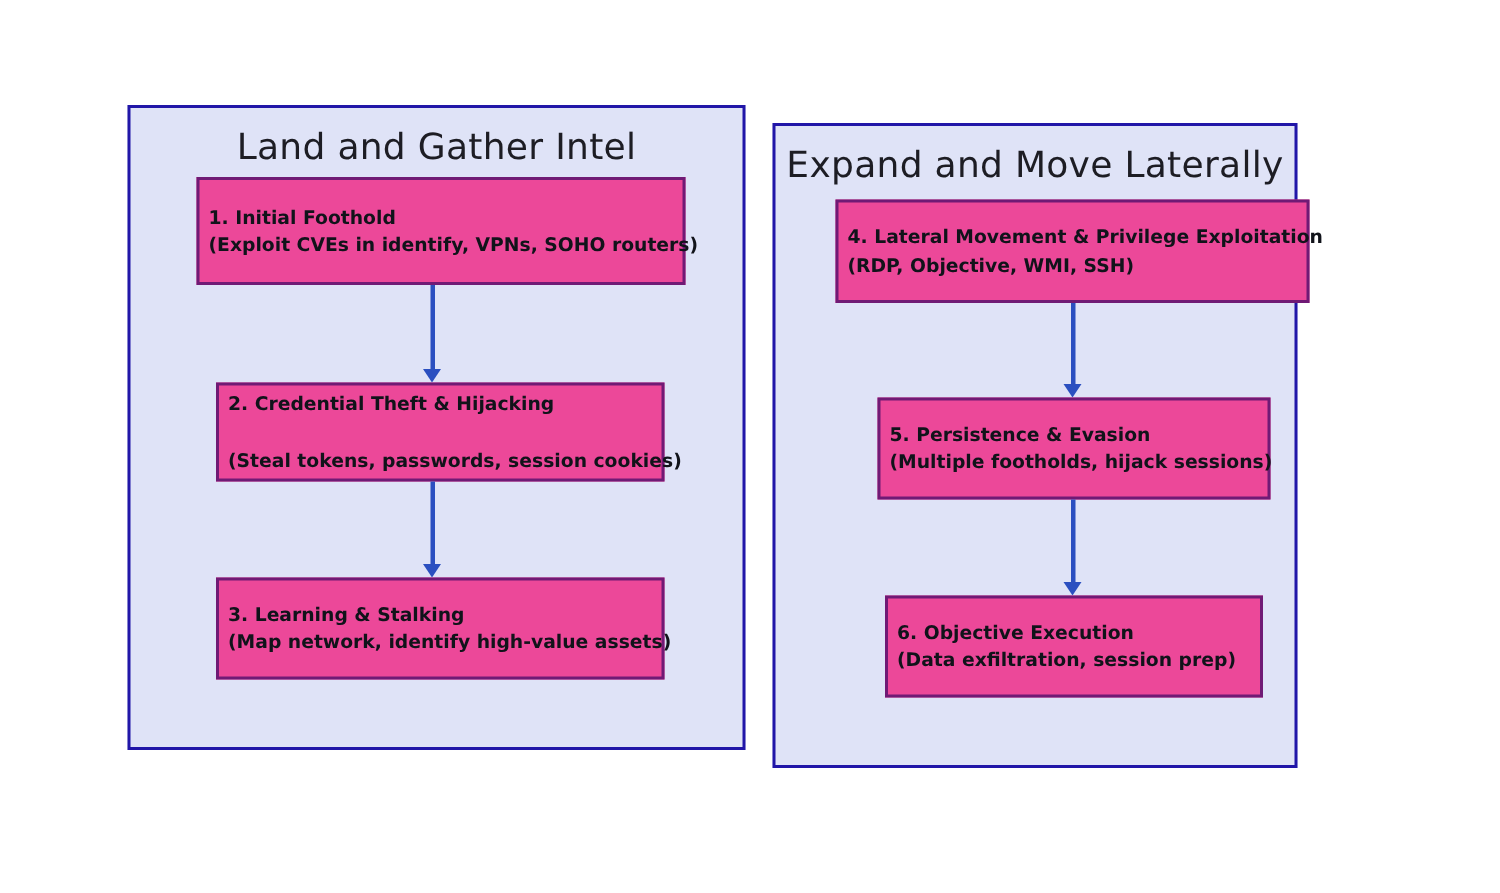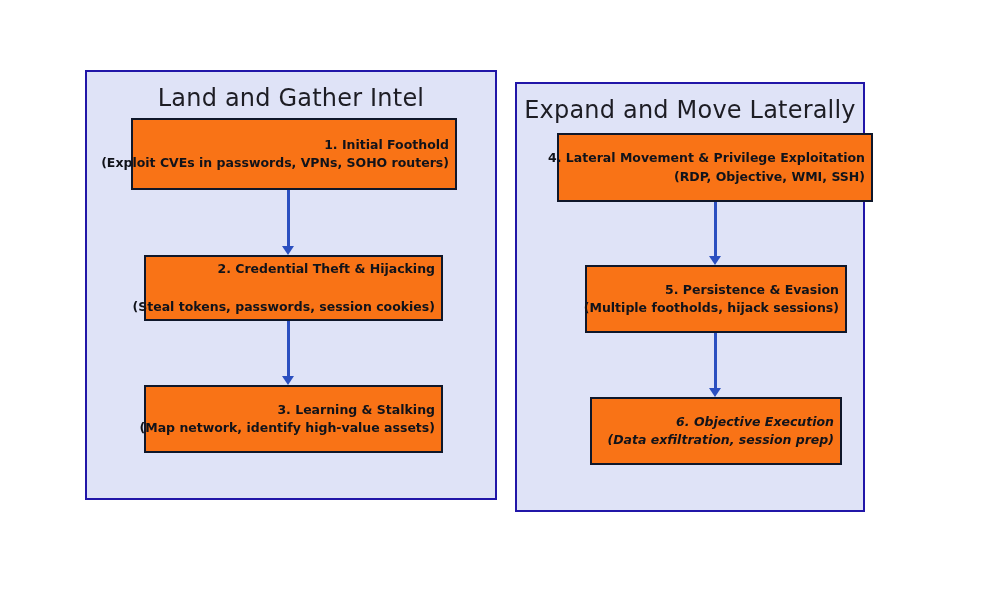--- a/index.html
+++ b/index.html
@@ -53,26 +53,26 @@
     font-size: 24px;
     font-weight: 400;
     color: #1d1d24;
     letter-spacing: 0.2px;
     white-space: nowrap;
   }
 
   
   .step-box {
     position: absolute;
-    background: #f97316;
-    border: 2px solid #0f172a;
+    background: #ec4899;
+    border: 2px solid #701a75;
     box-sizing: border-box;
     display: flex;
     flex-direction: column;
-    align-items: flex-end;
+    align-items: flex-start;
     justify-content: center;
     text-align: center;
     padding: 4px 6px;
   }
   .step-title {
     font-size: 12.5px;
     font-weight: bold;
     color: #11131a;
     line-height: 1.45;
     white-space: nowrap;
@@ -85,21 +85,21 @@
     white-space: nowrap;
   }
 
   
   #box-1 { left: 44px;  top: 46px;  width: 326px; height: 72px; }
   #box-2 { left: 57px;  top: 183px; width: 299px; height: 66px; gap: 20px; }
   #box-3 { left: 57px;  top: 313px; width: 299px; height: 68px; }
 
   #box-4 { left: 40px;  top: 49px;  width: 316px; height: 69px; }
   #box-5 { left: 68px;  top: 181px; width: 262px; height: 68px; }
-  #box-6 { left: 73px;  top: 313px; width: 252px; height: 68px; font-style: italic; }
+  #box-6 { left: 73px;  top: 313px; width: 252px; height: 68px; }
 
   
   .arrow {
     position: absolute;
     width: 14px;
   }
   .arrow .shaft {
     position: absolute;
     left: 6px;
     top: 0;
@@ -138,21 +138,21 @@
 <body>
 
 <div id="canvas">
 
   <div class="panel" id="panel-left">
 
     <div class="panel-title">Land and Gather Intel</div>
 
     <div class="step-box" id="box-1">
       <div class="step-title">1. Initial Foothold</div>
-      <div class="step-detail">(Exploit CVEs in passwords, VPNs, SOHO routers)</div>
+      <div class="step-detail">(Exploit CVEs in identify, VPNs, SOHO routers)</div>
     </div>
 
     <div class="arrow" id="arrow-l1">
       <div class="shaft"></div>
       <div class="head"></div>
     </div>
 
     <div class="step-box" id="box-2">
       <div class="step-title">2. Credential Theft &amp; Hijacking</div>
       <div class="step-detail">(Steal tokens, passwords, session cookies)</div>

